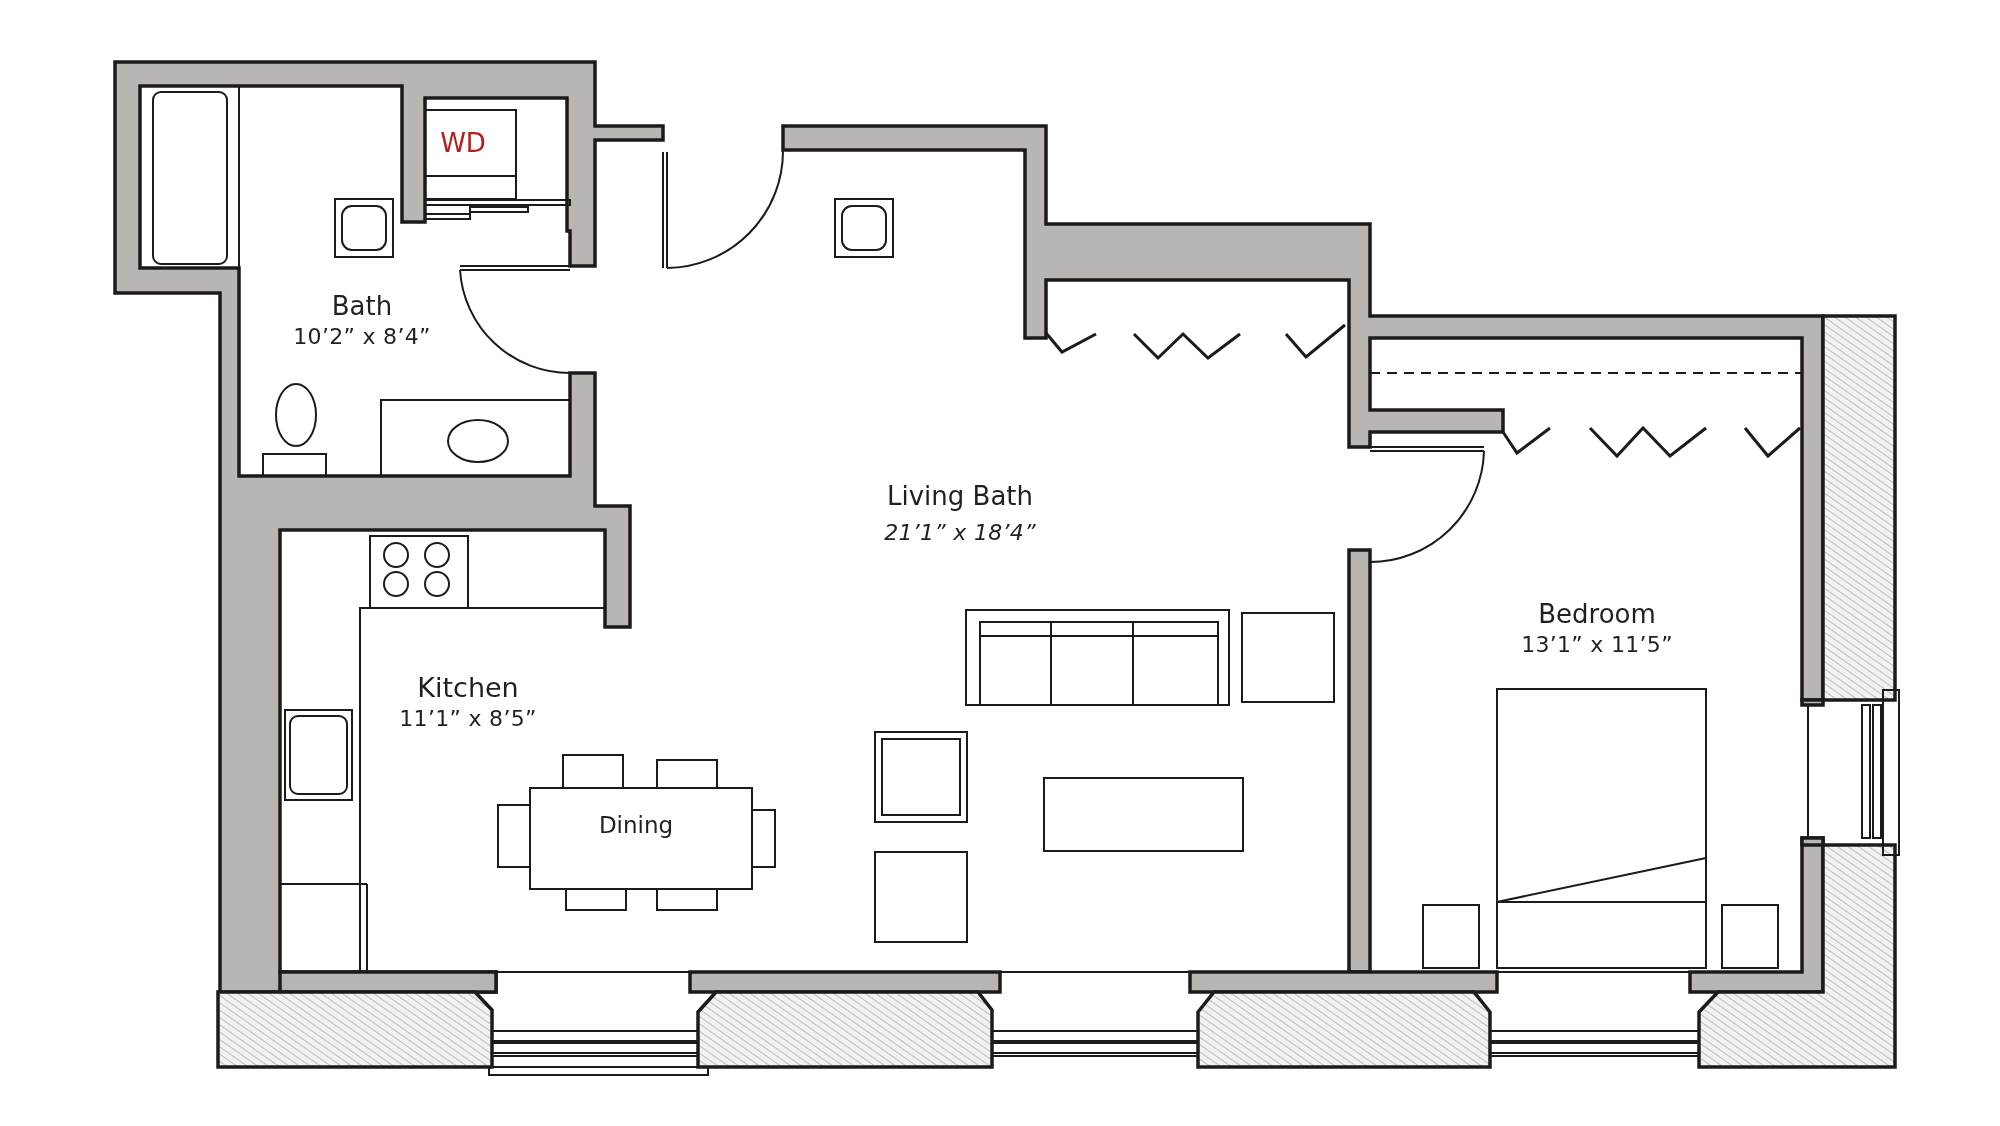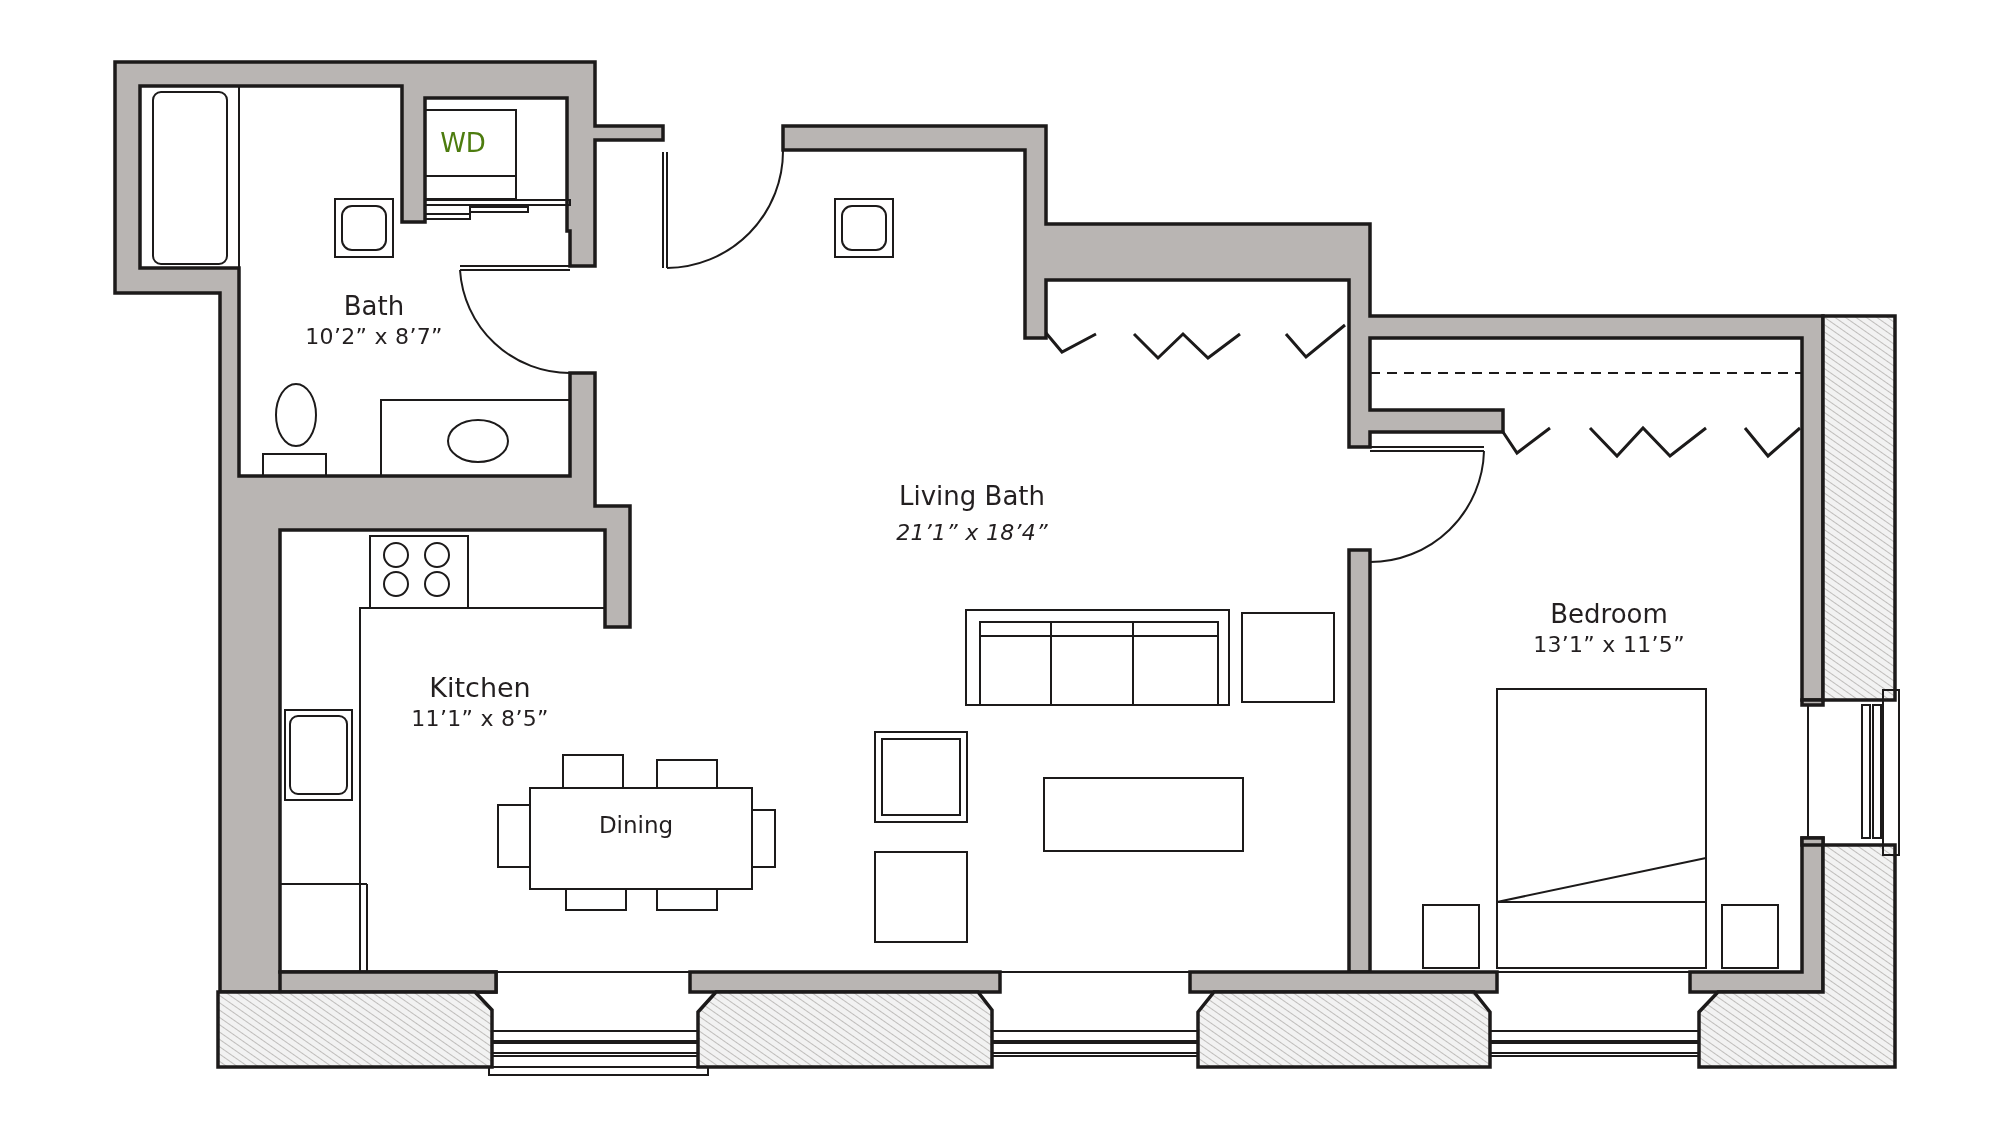--- a/index.html
+++ b/index.html
@@ -1,22 +1,22 @@
 <!DOCTYPE html>
 <html><head>
 <meta charset="utf-8">
 <style>
   html, body { margin:0; padding:0; background:#ffffff; }
   body { width:2000px; height:1126px; overflow:hidden; position:relative; font-family:"DejaVu Sans", "Liberation Sans", sans-serif; }
   #plan { position:absolute; left:0; top:0; width:2000px; height:1126px; }
-  .room-label { position:absolute; text-align:center; color:#231f20; white-space:nowrap; transform:translateX(-50%);margin-left:12px; }
+  .room-label { position:absolute; text-align:center; color:#231f20; white-space:nowrap; transform:translateX(-50%); }
   .room-name { font-size:26px; line-height:32px; display:block; }
   .room-dim { font-size:22px; line-height:30px; display:block; letter-spacing:0.3px; }
   .kitchen-name { font-size:27px; }
-  .wd-label { position:absolute; font-size:26px; color:#4d7c0f; transform:translateX(-50%);text-align:center; }
+  .wd-label { position:absolute; font-size:26px; color:#b91c1c; transform:translateX(-50%);text-align:center; }
   .dining-label { position:absolute; font-size:23px; color:#231f20; transform:translateX(-50%); }
 </style>
 </head>
 <body>
 
 <svg id="plan" viewBox="0 0 2000 1126" xmlns="http://www.w3.org/2000/svg">
   <defs>
     <pattern id="hatch" patternUnits="userSpaceOnUse" width="6" height="6" patternTransform="rotate(-55)">
       <rect width="6" height="6" fill="#f2f2f2"></rect>
       <line x1="0" y1="0" x2="0" y2="6" stroke="#a9a6a4" stroke-width="1.4"></line>
@@ -167,21 +167,21 @@
     <rect x="1497" y="689" width="209" height="279"></rect>
     <line x1="1497" y1="902" x2="1706" y2="902"></line>
     <line x1="1497" y1="902" x2="1706" y2="858"></line>
     <rect x="1423" y="905" width="56" height="63"></rect>
     <rect x="1722" y="905" width="56" height="63"></rect>
   </g>
 </svg>
 
 <div class="room-label" style="left:362px; top:290px;">
   <span class="room-name">Bath</span>
-  <span class="room-dim">10’2” x 8’7”</span>
+  <span class="room-dim">10’2” x 8’4”</span>
 </div>
 
 <div class="room-label" style="left:960px; top:480px;">
   <span class="room-name">Living Bath</span>
   <span class="room-dim" style="margin-top:6px;font-style:italic;">21’1” x 18’4”</span>
 </div>
 
 <div class="room-label" style="left:468px; top:672px;">
   <span class="room-name kitchen-name">Kitchen</span>
   <span class="room-dim">11’1” x 8’5”</span>

